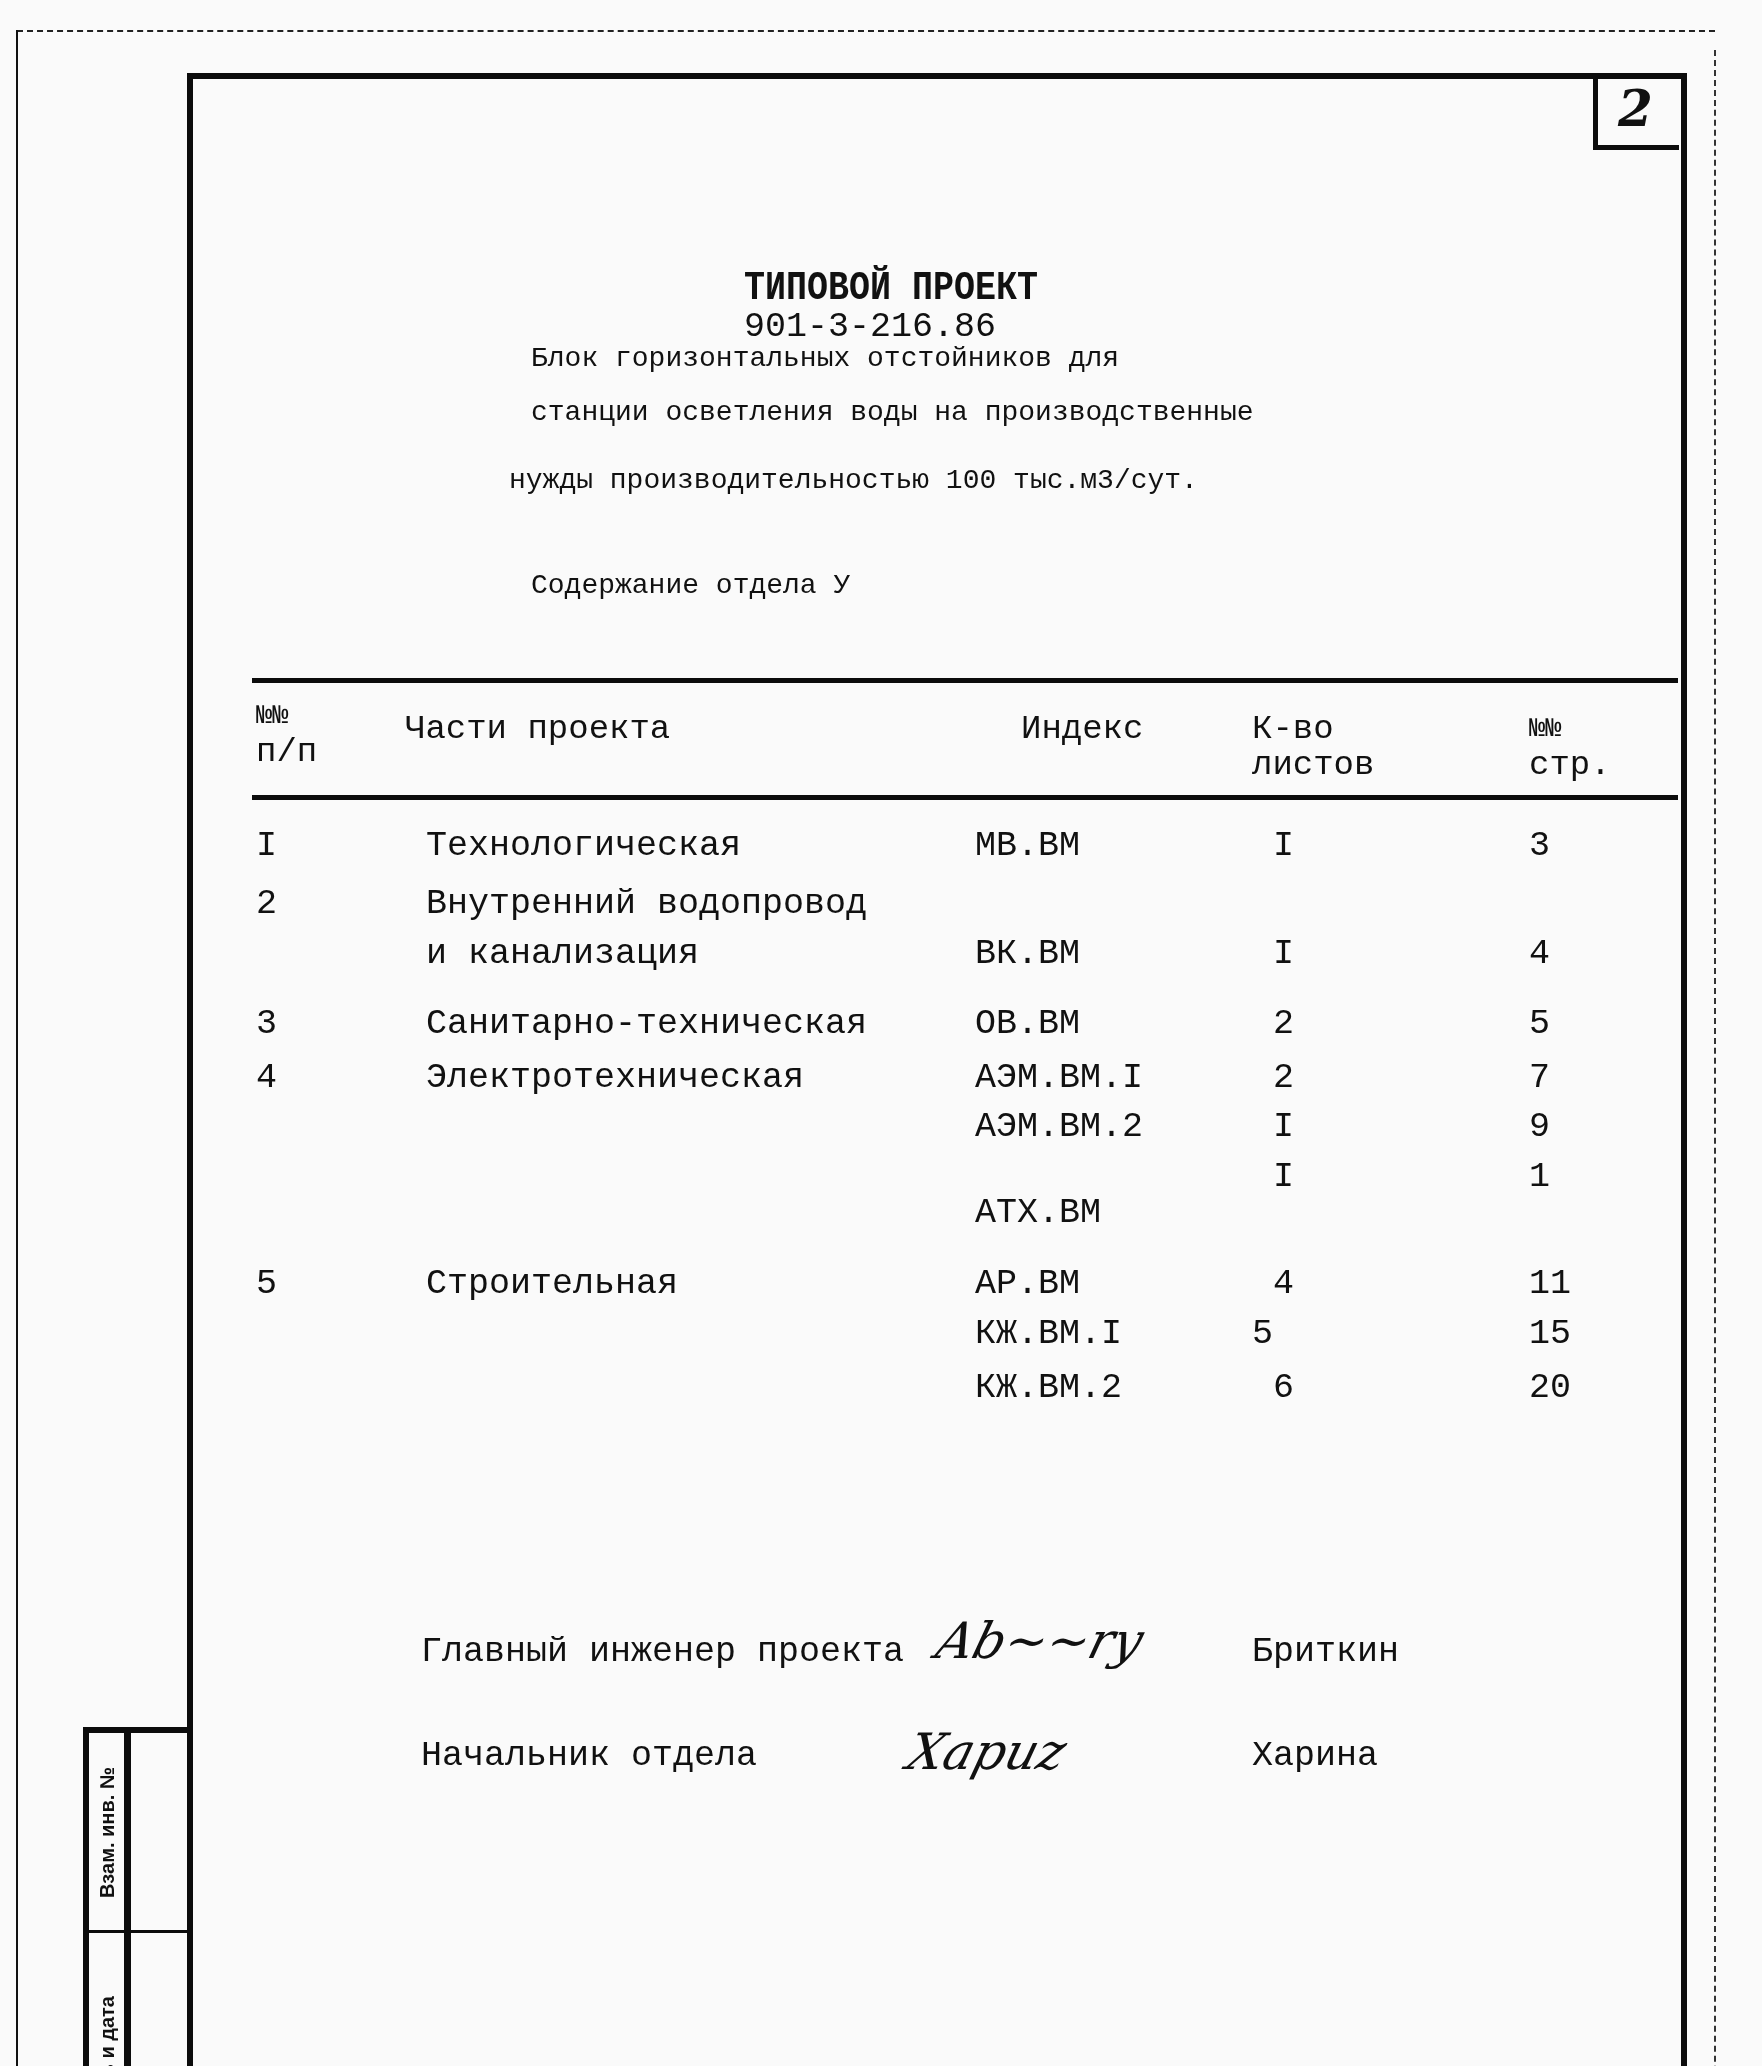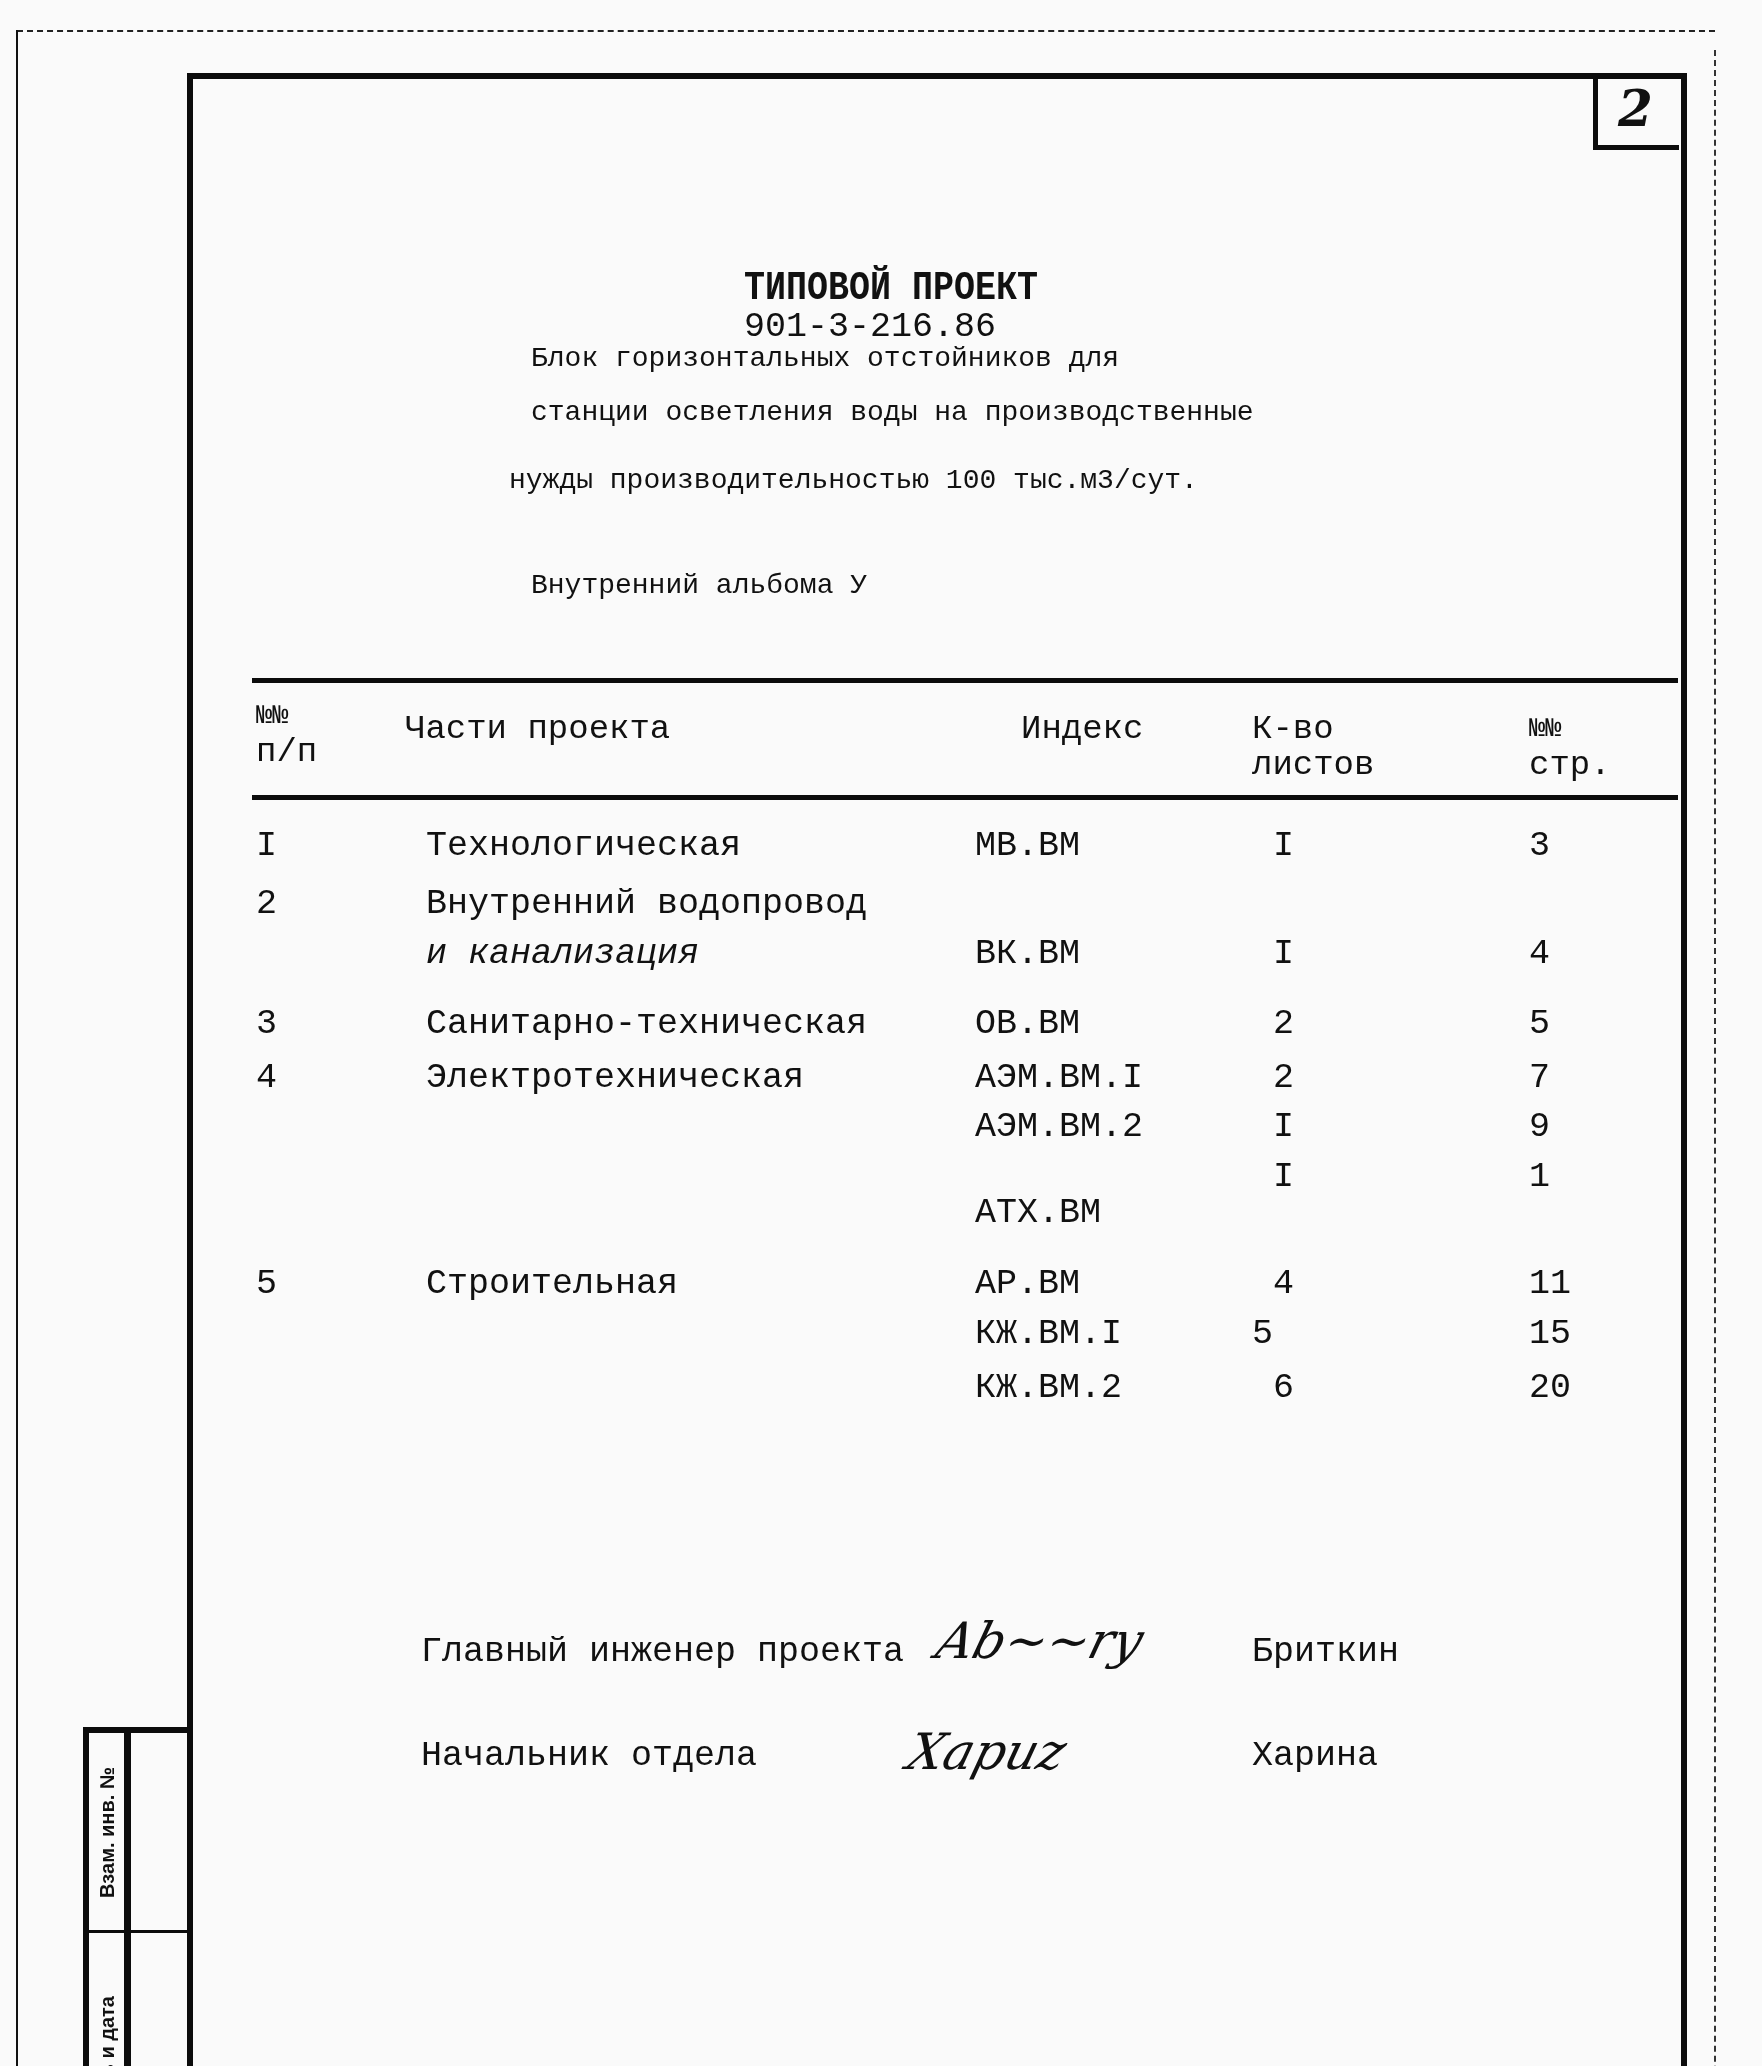--- a/index.html
+++ b/index.html
@@ -47,21 +47,21 @@
 <div class="abs frame"></div>
 
 <div class="abs sheetbox"></div>
 <div class="abs sheetnum">2</div>
 
 <div class="abs t title">ТИПОВОЙ ПРОЕКТ</div>
 <div class="abs t code">901-3-216.86</div>
 <div class="abs t l1">Блок горизонтальных отстойников для</div>
 <div class="abs t l2">станции осветления воды на производственные</div>
 <div class="abs t l3">нужды производительностью 100 тыс.м3/сут.</div>
-<div class="abs t contents">Внутренний альбома  У</div>
+<div class="abs t contents">Содержание отдела  У</div>
 
 <div class="abs rule" style="top:678px"></div>
 <div class="abs rule" style="top:795px"></div>
 
 <div class="abs th c-num" style="top:698px;font-size:27px">
   <div>№№</div>
   <div style="font-size:34px">п/п</div>
 </div>
 <div class="abs th" style="left:405px;top:711px">Части проекта</div>
 <div class="abs th" style="left:1021px;top:711px">Индекс</div>
@@ -84,21 +84,21 @@
     </div>
     <div>
       <div class="abs td c-num" style="top: 884px;">2</div>
       <div class="abs td c-part" style="top: 884px;">Внутренний водопровод</div>
       <div class="abs td c-idx" style="top: 884px;"></div>
       <div class="abs td c-qty" style="top: 884px;"></div>
       <div class="abs td c-pg" style="top: 884px;"></div>
     </div>
     <div>
       <div class="abs td c-num" style="top: 934px;"></div>
-      <div class="abs td c-part" style="top: 934px; font-style: italic;">и канализация</div>
+      <div class="abs td c-part" style="top: 934px;">и канализация</div>
       <div class="abs td c-idx" style="top: 934px;">ВК.ВМ</div>
       <div class="abs td c-qty" style="top: 934px;">I</div>
       <div class="abs td c-pg" style="top: 934px;">4</div>
     </div>
     <div>
       <div class="abs td c-num" style="top: 1004px;">3</div>
       <div class="abs td c-part" style="top: 1004px;">Санитарно-техническая</div>
       <div class="abs td c-idx" style="top: 1004px;">ОВ.ВМ</div>
       <div class="abs td c-qty" style="top: 1004px;">2</div>
       <div class="abs td c-pg" style="top: 1004px;">5</div>

